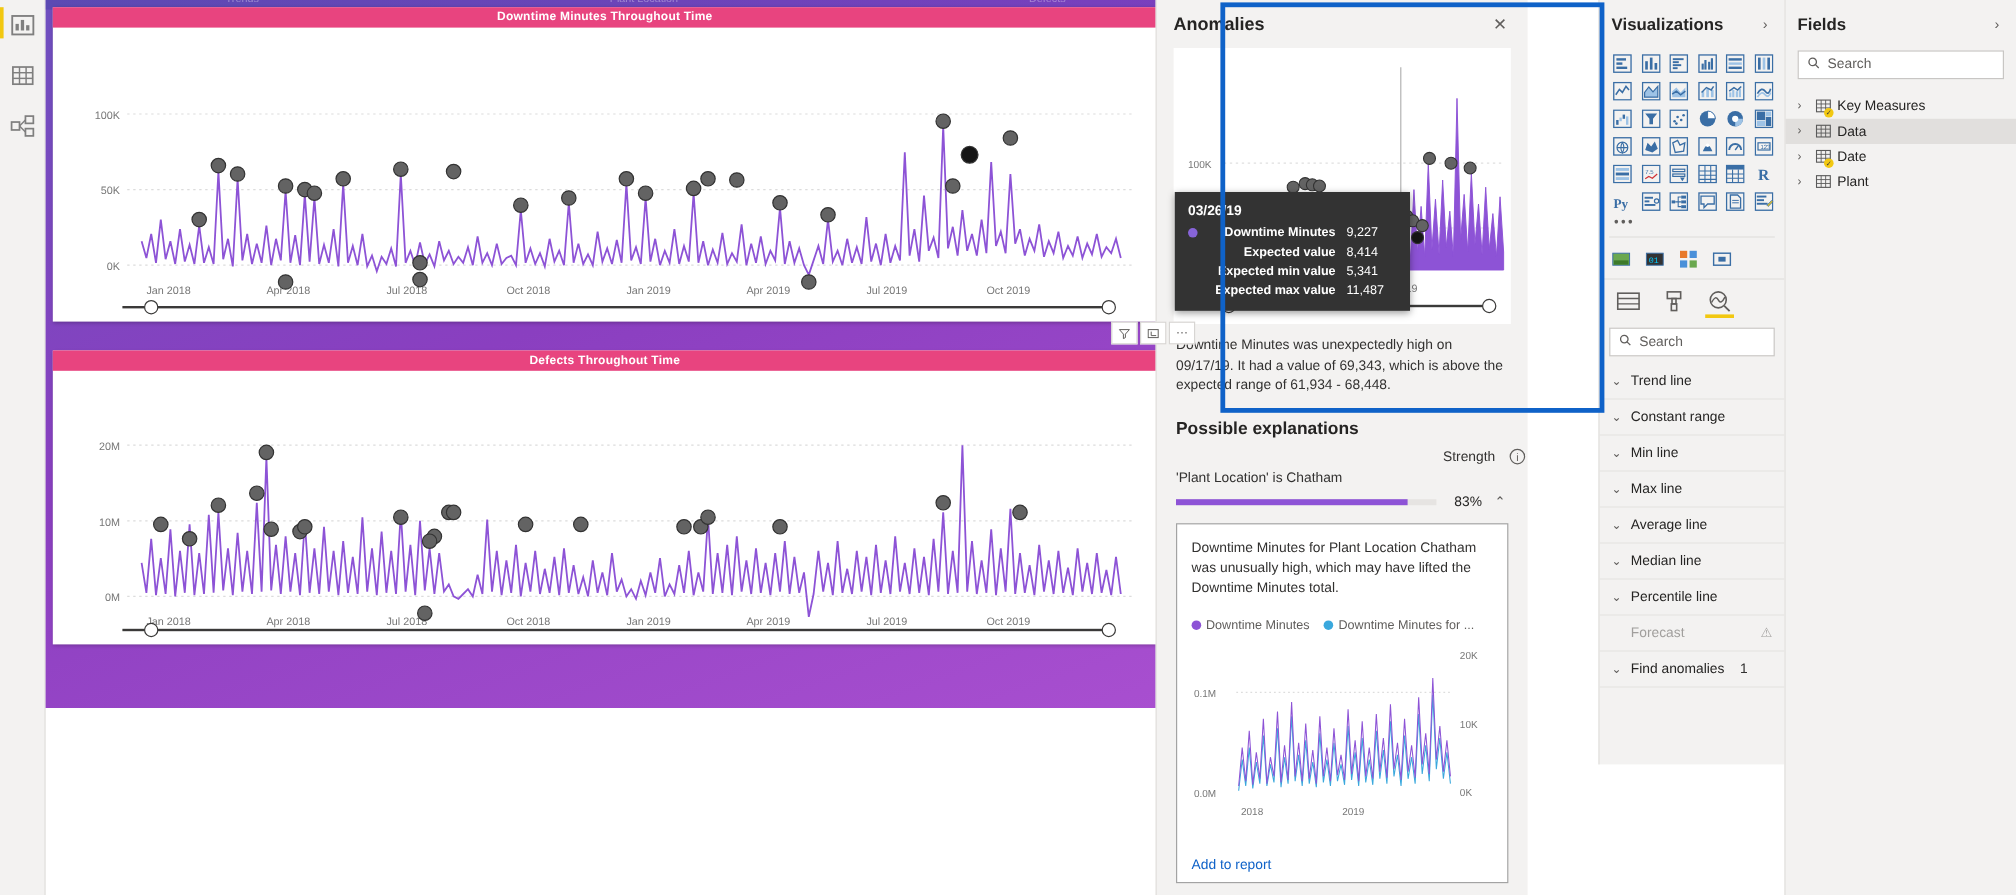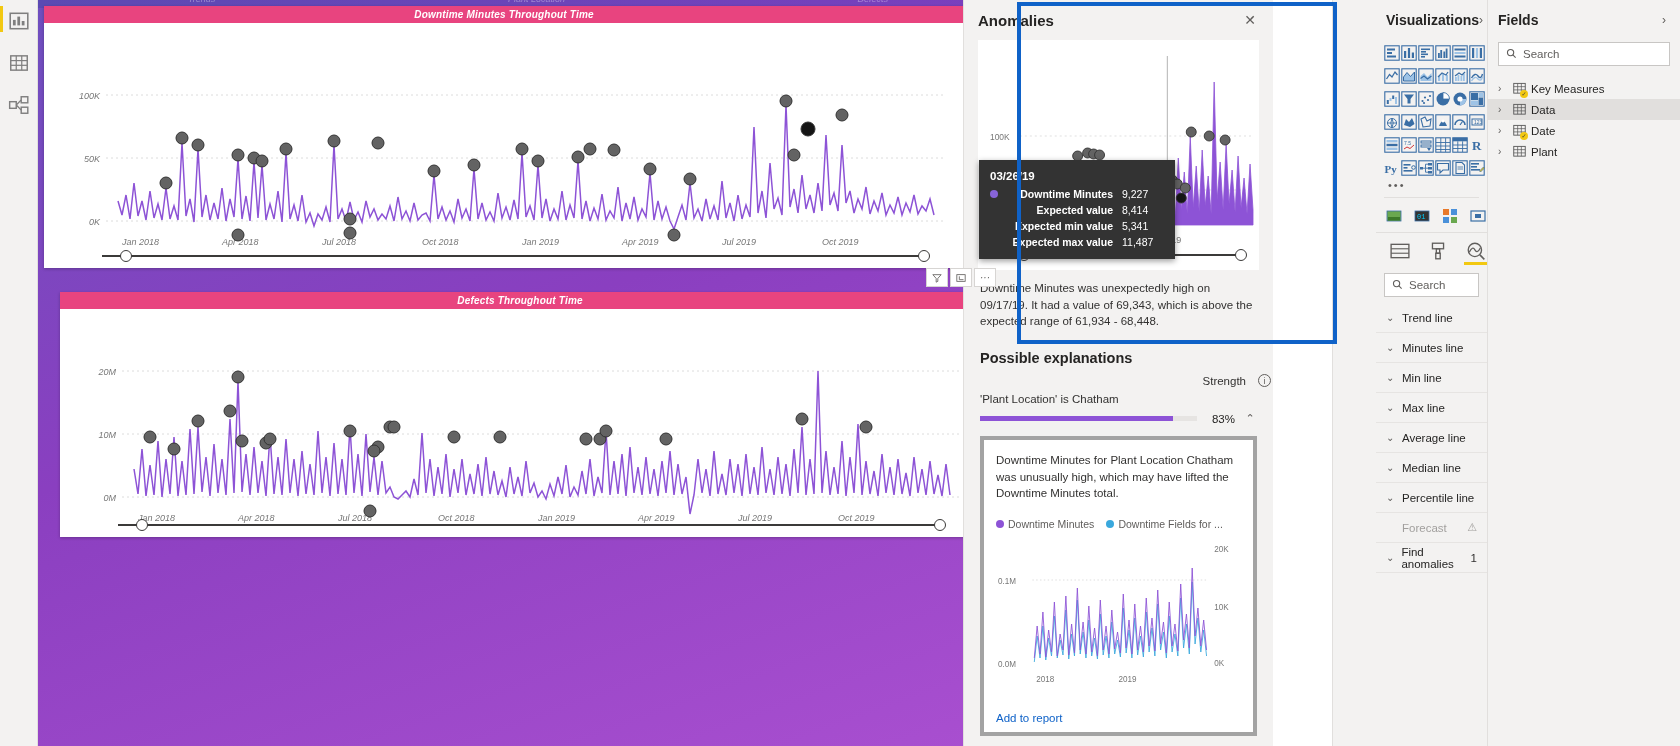--- a/index.html
+++ b/index.html
@@ -16,40 +16,39 @@
   .rail {
     position: absolute; left: 0; top: 0; width: 38px; height: 746px;
     background: #f3f2f1; border-right: 1px solid #e1dfdd;
     display: flex; flex-direction: column; align-items: center; padding-top: 10px; gap: 20px;
   }
   .rail .sel { position: absolute; left: 0; top: 6px; width: 3px; height: 26px; background: #f2c811; }
   .rail-ic { width: 22px; height: 22px; opacity: .75; display: flex; align-items: center; justify-content: center; }
 
   
   .canvas {
-    position: absolute; left: 38px; top: 0; width: 962px; height: 746px;
+    position: absolute; left: 38px; top: 0; width: 962px; height: 590px;
     background: linear-gradient(160deg, #6e4fbf 0%, #8a3fc0 45%, #a94fd0 100%);
     overflow: hidden;
-    font-style: italic;
   }
   .canvas-top-strip {
     position: absolute; left: 0; top: 0; width: 100%; height: 8px;
     background: linear-gradient(90deg,#5b4ab3,#7a3fbe);
   }
   .toprow {
     position: absolute; top: -6px; left: 150px; width: 700px; height: 14px;
     color: rgba(255,255,255,.35); font-size: 9px; display:flex; justify-content: space-between;
   }
 
   .viz-card {
     position: absolute; background: #ffffff;
     box-shadow: 0 1px 3px rgba(0,0,0,.25);
   }
   .viz-card.c1 { left: 6px; top: 6px; width: 920px; height: 262px; }
-  .viz-card.c2 { left: 22px; top: 292px; width: 920px; height: 245px; }
+  .viz-card.c2 { left: 6px; top: 292px; width: 920px; height: 245px; }
 
   .viz-title {
     height: 17px; background: #e8447f; color: #ffffff;
     font-size: 10px; font-weight: bold; display: flex; align-items: center; justify-content: center;
     letter-spacing: .2px;
   }
   .plot { position: relative; width: 100%; height: calc(100% - 17px); }
   .plot svg { display: block; width: 100%; height: 100%; }
 
   .card-actions {
@@ -124,35 +123,35 @@
   .info-ic { width: 13px; height: 13px; border-radius: 50%; border: 1px solid #605e5c;
     font-size: 9px; display:flex; align-items:center; justify-content:center; color:#605e5c; }
   .expl-label { margin: 6px 16px 0 16px; font-size: 11.5px; color: #323130; }
   .bar-row { display: flex; align-items: center; gap: 8px; margin: 7px 16px 0 16px; }
   .bar-wrap { flex: 1; height: 5px; background: #e6e4e2; }
   .bar-fill { height: 5px; background: #8d53d6; }
   .bar-pct { font-size: 11.5px; width: 30px; text-align: right; }
   .chev-up { width: 14px; color: #605e5c; font-size: 11px; text-align: center; }
 
   .expl-card {
-    margin: 11px 16px 0 16px; background: #ffffff; border: 4px solid #a3a3a3;
+    margin: 11px 16px 0 16px; background: #ffffff; border: 1px solid #a3a3a3;
     padding: 12px 12px 8px 12px; height: 300px; position: relative;
   }
   .expl-card p { font-size: 11.5px; line-height: 1.45; color: #323130; }
   .legend { display: flex; gap: 12px; margin-top: 16px; font-size: 10.5px; color: #605e5c; }
   .legend .li { display: flex; align-items: center; gap: 4px; white-space: nowrap; }
   .legend .dot { width: 8px; height: 8px; border-radius: 50%; }
   .mini2 { margin-top: 10px; }
   .mini2 svg { display: block; width: 100%; height: 150px; }
   .add-report { position: absolute; left: 12px; bottom: 8px; color: #0f62c8; font-size: 11.5px; }
 
   
   .viz-pane {
-    position: absolute; left: 1332px; top: 0; width: 155px; height: 746px;
-    background: #f3f2f1; border-left: 1px solid #e1dfdd; padding-left: 43px;
+    position: absolute; left: 1332px; top: 0; width: 155px; height: 637px;
+    background: #f3f2f1; border-left: 1px solid #e1dfdd;
   }
   .pane-head {
     height: 40px; display: flex; align-items: center; padding: 0 8px 0 10px;
   }
   .pane-head h2 { font-size: 14px; font-weight: 600; flex: 1; }
   .pane-chev { color: #605e5c; font-size: 12px; width: 16px; text-align: center; }
   .viz-grid {
     display: grid; grid-template-columns: repeat(6, 1fr); gap: 2px 1px;
     padding: 2px 6px 0 8px;
   }
@@ -509,21 +508,21 @@
 
     <div class="expl-card">
       <p>Downtime Minutes for Plant Location Chatham was unusually high, which may have lifted the Downtime Minutes total.</p>
       <div class="legend">
         <div class="li">
           <span class="dot" style="background:#8d53d6"></span>
           <span>Downtime Minutes</span>
         </div>
         <div class="li">
           <span class="dot" style="background:#3aa8dd"></span>
-          <span>Downtime Fields for ...</span>
+          <span>Downtime Minutes for ...</span>
         </div>
       </div>
       <div class="mini2">
         <svg viewBox="0 0 256 150" preserveAspectRatio="none">
           <line x1="38" y1="40" x2="222" y2="40" stroke="#ddd" stroke-width="1" stroke-dasharray="1.5 2.5"></line>
           <text x="2" y="44" font-size="8.5" fill="#777" font-family="Liberation Sans, sans-serif">0.1M</text>
           <text x="2" y="127" font-size="8.5" fill="#777" font-family="Liberation Sans, sans-serif">0.0M</text>
           <text x="228" y="12" font-size="8.5" fill="#777" font-family="Liberation Sans, sans-serif">20K</text>
           <text x="228" y="70" font-size="8.5" fill="#777" font-family="Liberation Sans, sans-serif">10K</text>
           <text x="228" y="126" font-size="8.5" fill="#777" font-family="Liberation Sans, sans-serif">0K</text>
@@ -893,21 +892,21 @@
       </span>
       <span>Search</span>
     </div>
     <div class="an-list" id="anList">
         <div class="an-item">
           <span class="cv">⌄</span>
           <span>Trend line</span>
         </div>
         <div class="an-item">
           <span class="cv">⌄</span>
-          <span>Minutes line</span>
+          <span>Constant range</span>
         </div>
         <div class="an-item">
           <span class="cv">⌄</span>
           <span>Min line</span>
         </div>
         <div class="an-item">
           <span class="cv">⌄</span>
           <span>Max line</span>
         </div>
         <div class="an-item">

